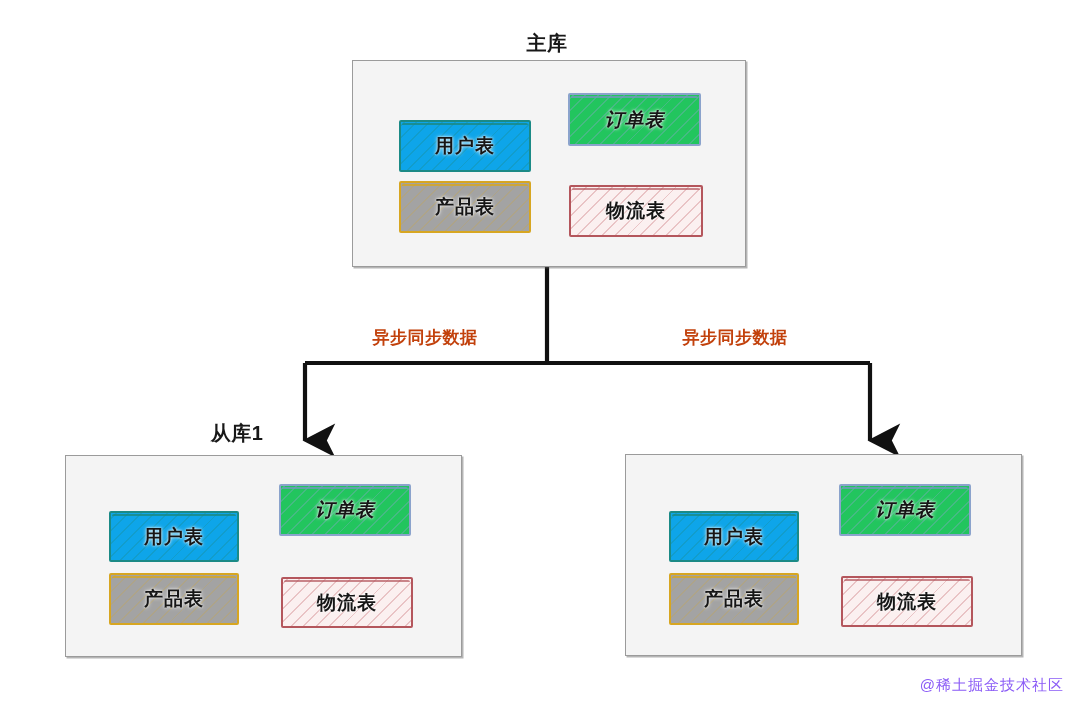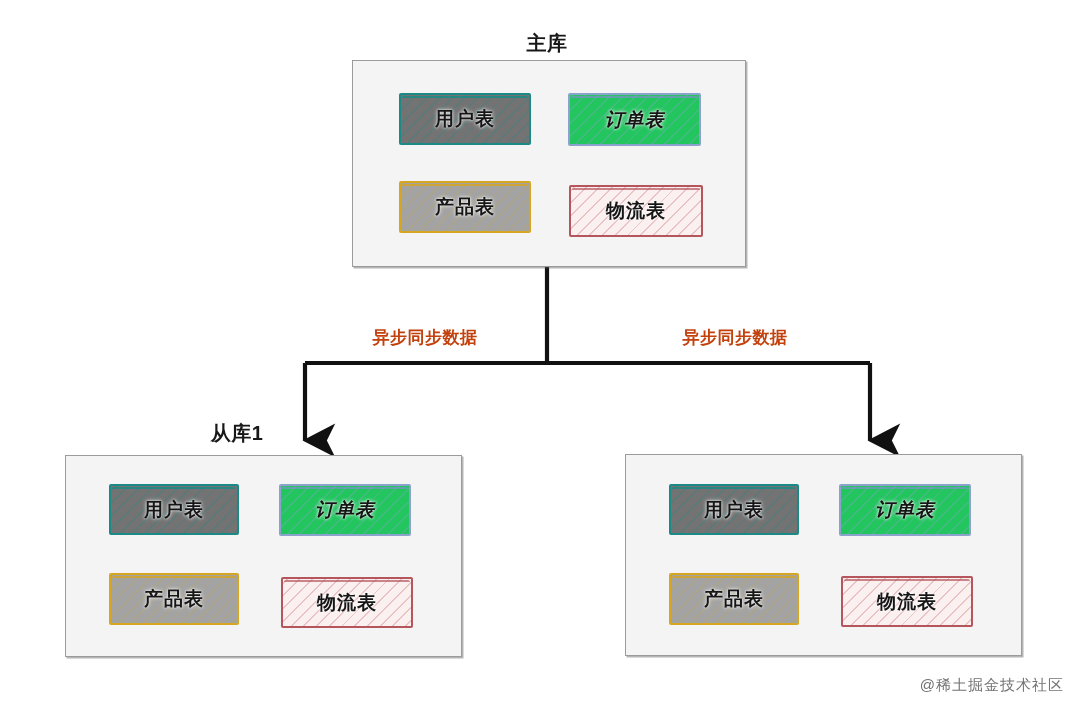--- a/index.html
+++ b/index.html
@@ -78,21 +78,22 @@
     content: "";
     position: absolute;
     left: 1px; right: 1px; top: 1px; bottom: 1px;
     z-index: 2;
     pointer-events: none;
     border-radius: 2px;
   }
 
   .tbl.teal {
     border-color: #1b8a86;
-    background: #737373;
+    background: #0ea5e9;
+    margin-top: 27px;
   }
   .tbl.teal::before {
     background: repeating-linear-gradient(135deg,
       rgba(27,138,134,0.30) 0px, rgba(27,138,134,0.30) 1.4px,
       rgba(27,138,134,0) 1.4px, rgba(27,138,134,0) 9px);
   }
   .tbl.teal::after { border-top: 2px solid rgba(27,138,134,0.85); }
 
   .tbl.blue {
     border-color: #8ba3cc;
@@ -146,21 +147,21 @@
     width: 1080px; height: 707px;
     pointer-events: none;
   }
 
   
   .watermark {
     position: absolute;
     right: 16px;
     bottom: 12px;
     font-size: 15px;
-    color: #737373;
+    color: #8b5cf6;
     letter-spacing: 1px;
     white-space: nowrap;
   }
 </style>
 </head>
 <body>
 
 <div id="canvas">
 
   <svg id="connectors" viewBox="0 0 1080 707" width="1080" height="707" xmlns="http://www.w3.org/2000/svg">

